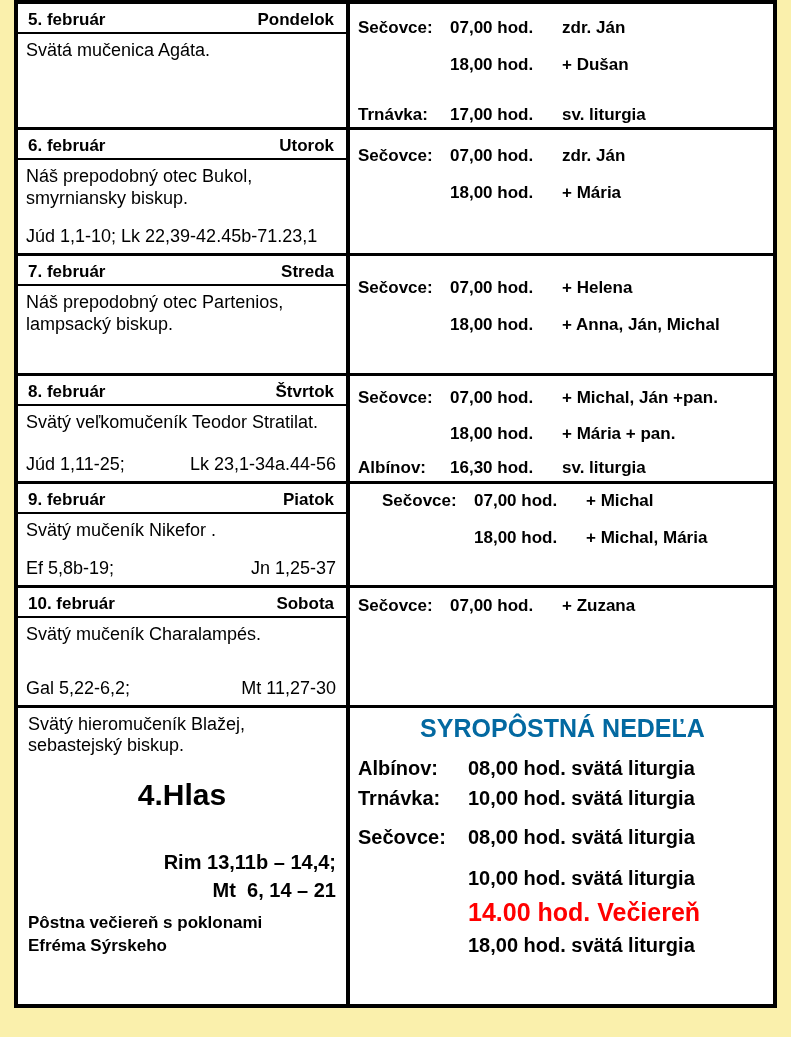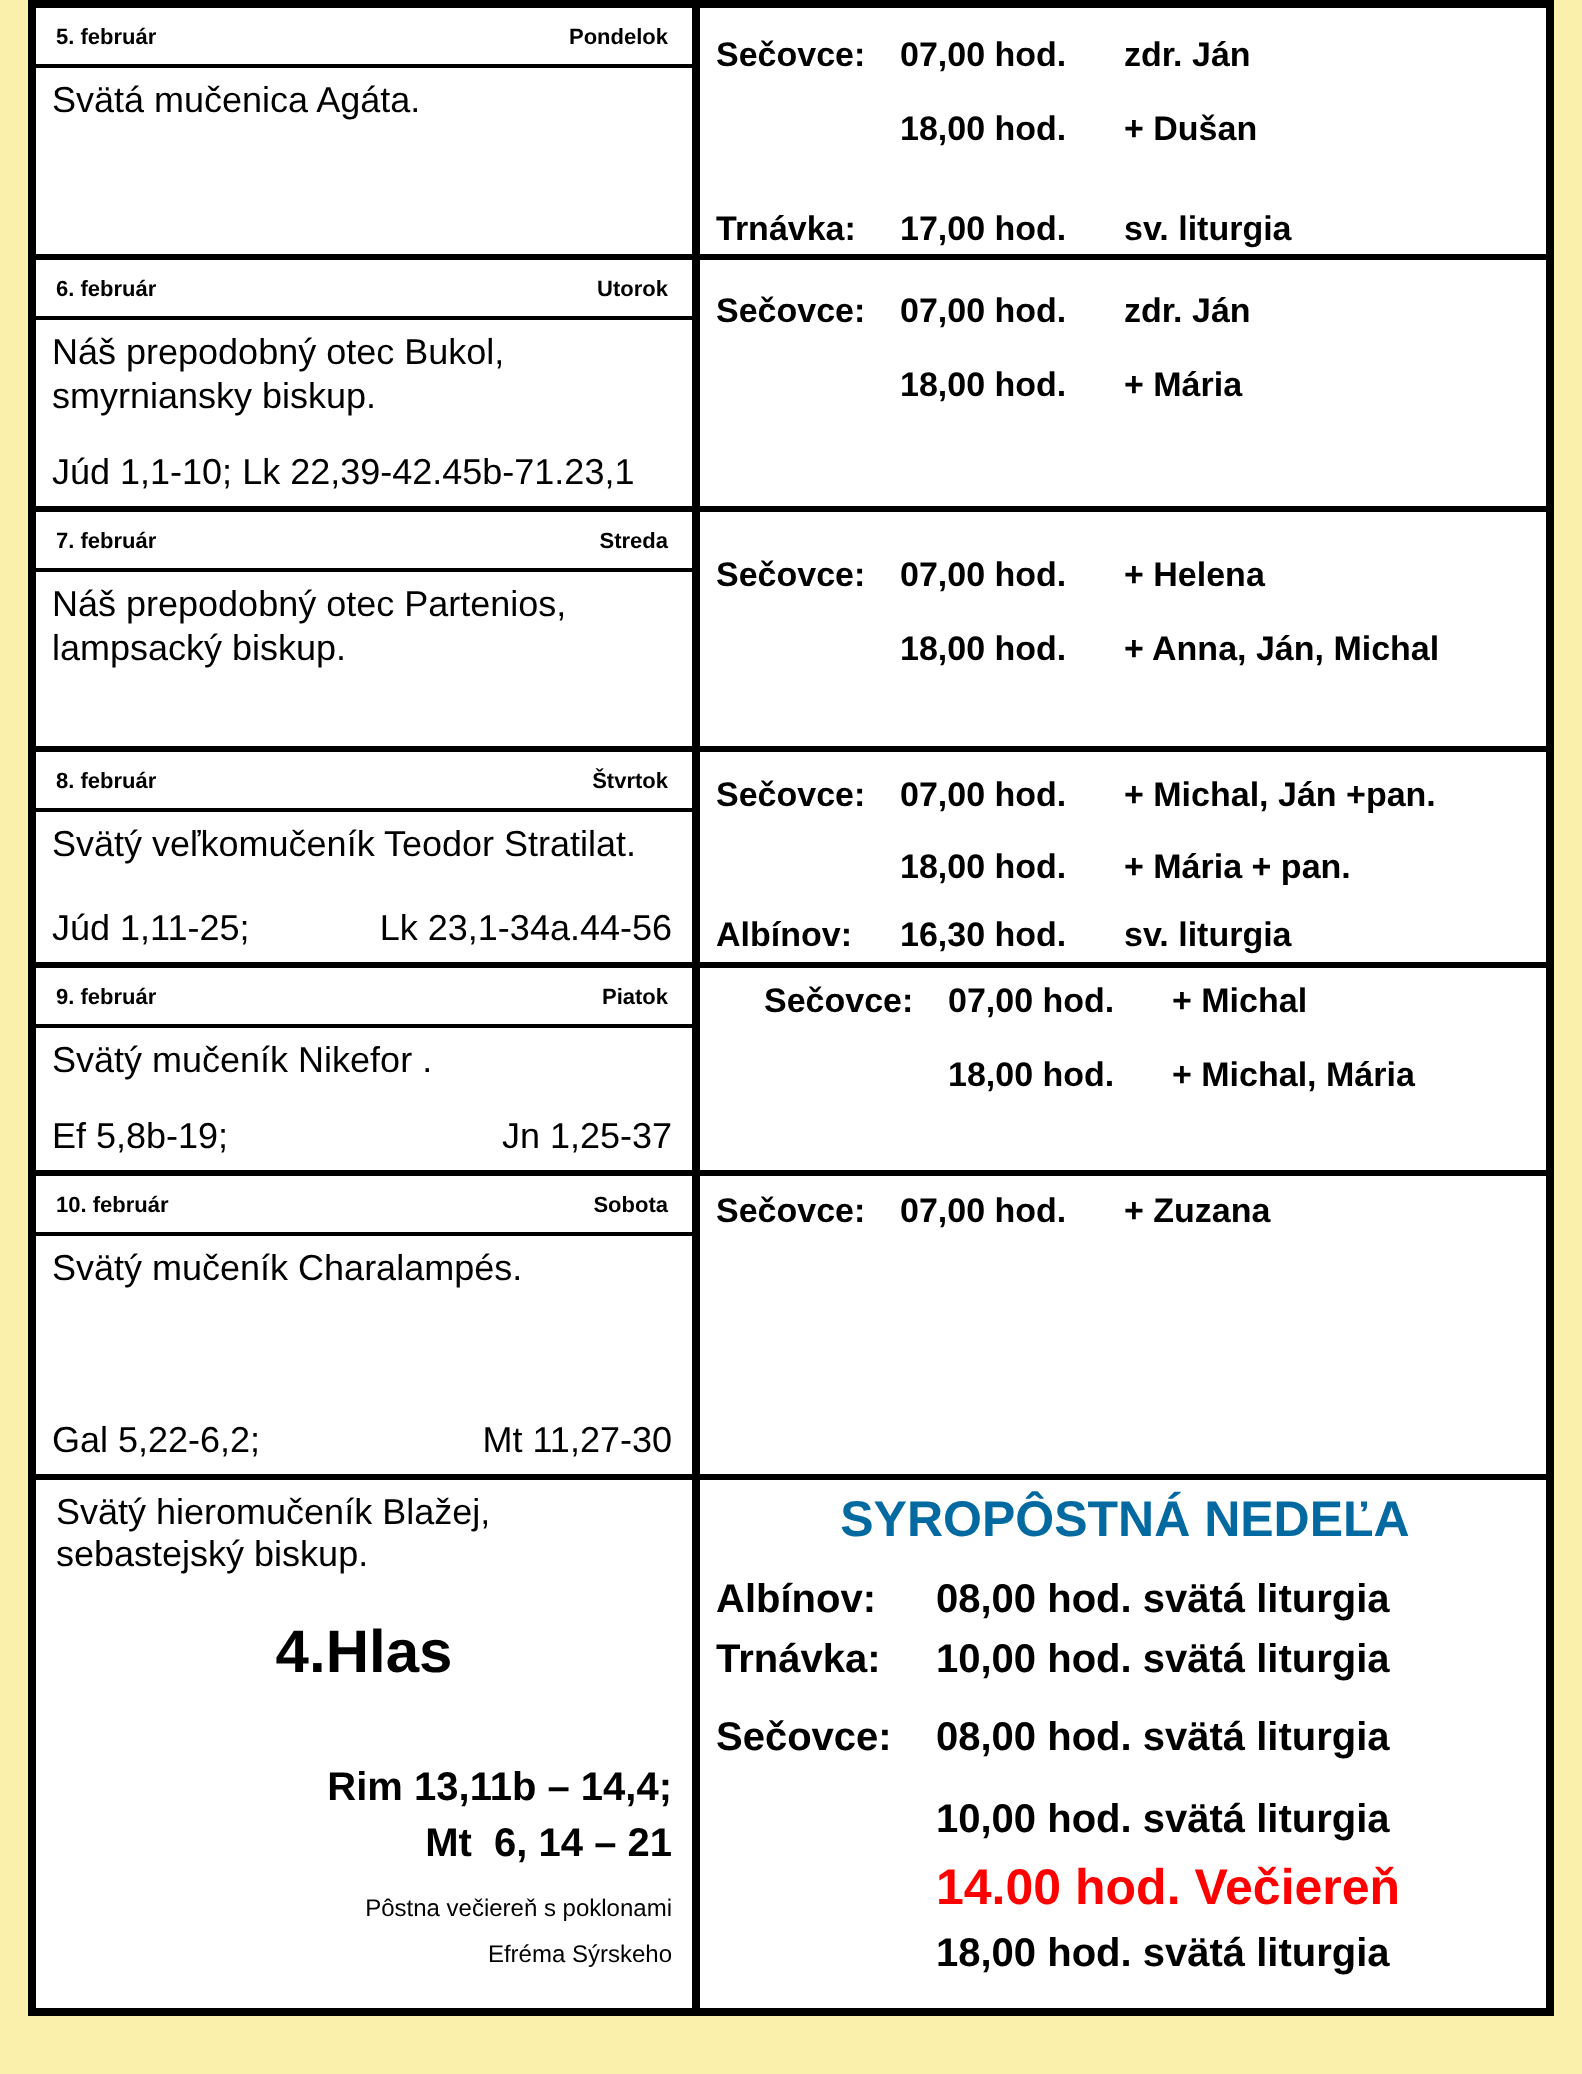--- a/index.html
+++ b/index.html
@@ -16,27 +16,27 @@
     border:4px solid #000;
     background:#fff;
     display:flex; flex-direction:column;
   }
   .row { display:grid; grid-template-columns:332px 1fr; border-bottom:3px solid #000; }
   .row.r1 { height:126px; }
   .row.r2 { height:126px; }
   .row.r3 { height:120px; }
   .row.r4 { height:108px; }
   .row.r5 { height:104px;gap:24px; }
-  .row.r6 { height:152px; }
+  .row.r6 { height:120px; }
   .row.r7 { flex:1; border-bottom:none; }
   .left { border-right:4px solid #000; display:flex; flex-direction:column; }
   .hdr {
     display:flex; justify-content:space-between; align-items:flex-start;
     padding:5px 12px 2px 10px;
-    font-weight:bold; font-size:11px; line-height:21px;
+    font-weight:bold; font-size:17px; line-height:21px;
     border-bottom:2px solid #000;
   }
   .hdr.dashed { border-bottom:2px dashed #444; padding-bottom:8px; }
   .body {
     flex:1; display:flex; flex-direction:column; justify-content:space-between;
     padding:5px 10px 6px 8px;
     font-size:18px; line-height:22px;
   }
   .desc { white-space:pre-line; }
   .reading { display:flex; justify-content:space-between; font-size:18px; }
@@ -47,21 +47,21 @@
     white-space:pre-wrap;
   }
   .mt3{margin-top:3px}.mt5{margin-top:5px}.mt6{margin-top:6px}.mt10{margin-top:10px}
   .mt12{margin-top:12px}.mt13{margin-top:13px}.mt14{margin-top:14px}.mt20{margin-top:20px}
   .mt26{margin-top:26px}
   
   .sun-left-body { flex:1; padding:6px 10px; font-size:18px; }
   .tone { text-align:center; font-weight:bold; font-size:30px; margin-top:22px; }
   .sread { text-align:right; font-weight:bold; font-size:20px; line-height:28px; white-space:pre-wrap; }
   .sread.first { margin-top:36px; }
-  .snote { text-align:right; font-weight:normal; font-size:12px; line-height:23px; white-space:pre-wrap; }
+  .snote { text-align:left; font-weight:bold; font-size:17px; line-height:23px; white-space:pre-wrap; }
   .snote.first { margin-top:7px; }
   
   .sun-title { text-align:center; font-weight:bold; font-size:25px; color:#0369a1; margin-top:6px; }
   .ssvc {
     display:grid; grid-template-columns:110px 1fr;
     font-weight:bold; font-size:20px; line-height:27px;
     white-space:pre-wrap;
   }
   .red-big { color:#ff0000; font-size:25px; line-height:30px; }
 </style>

